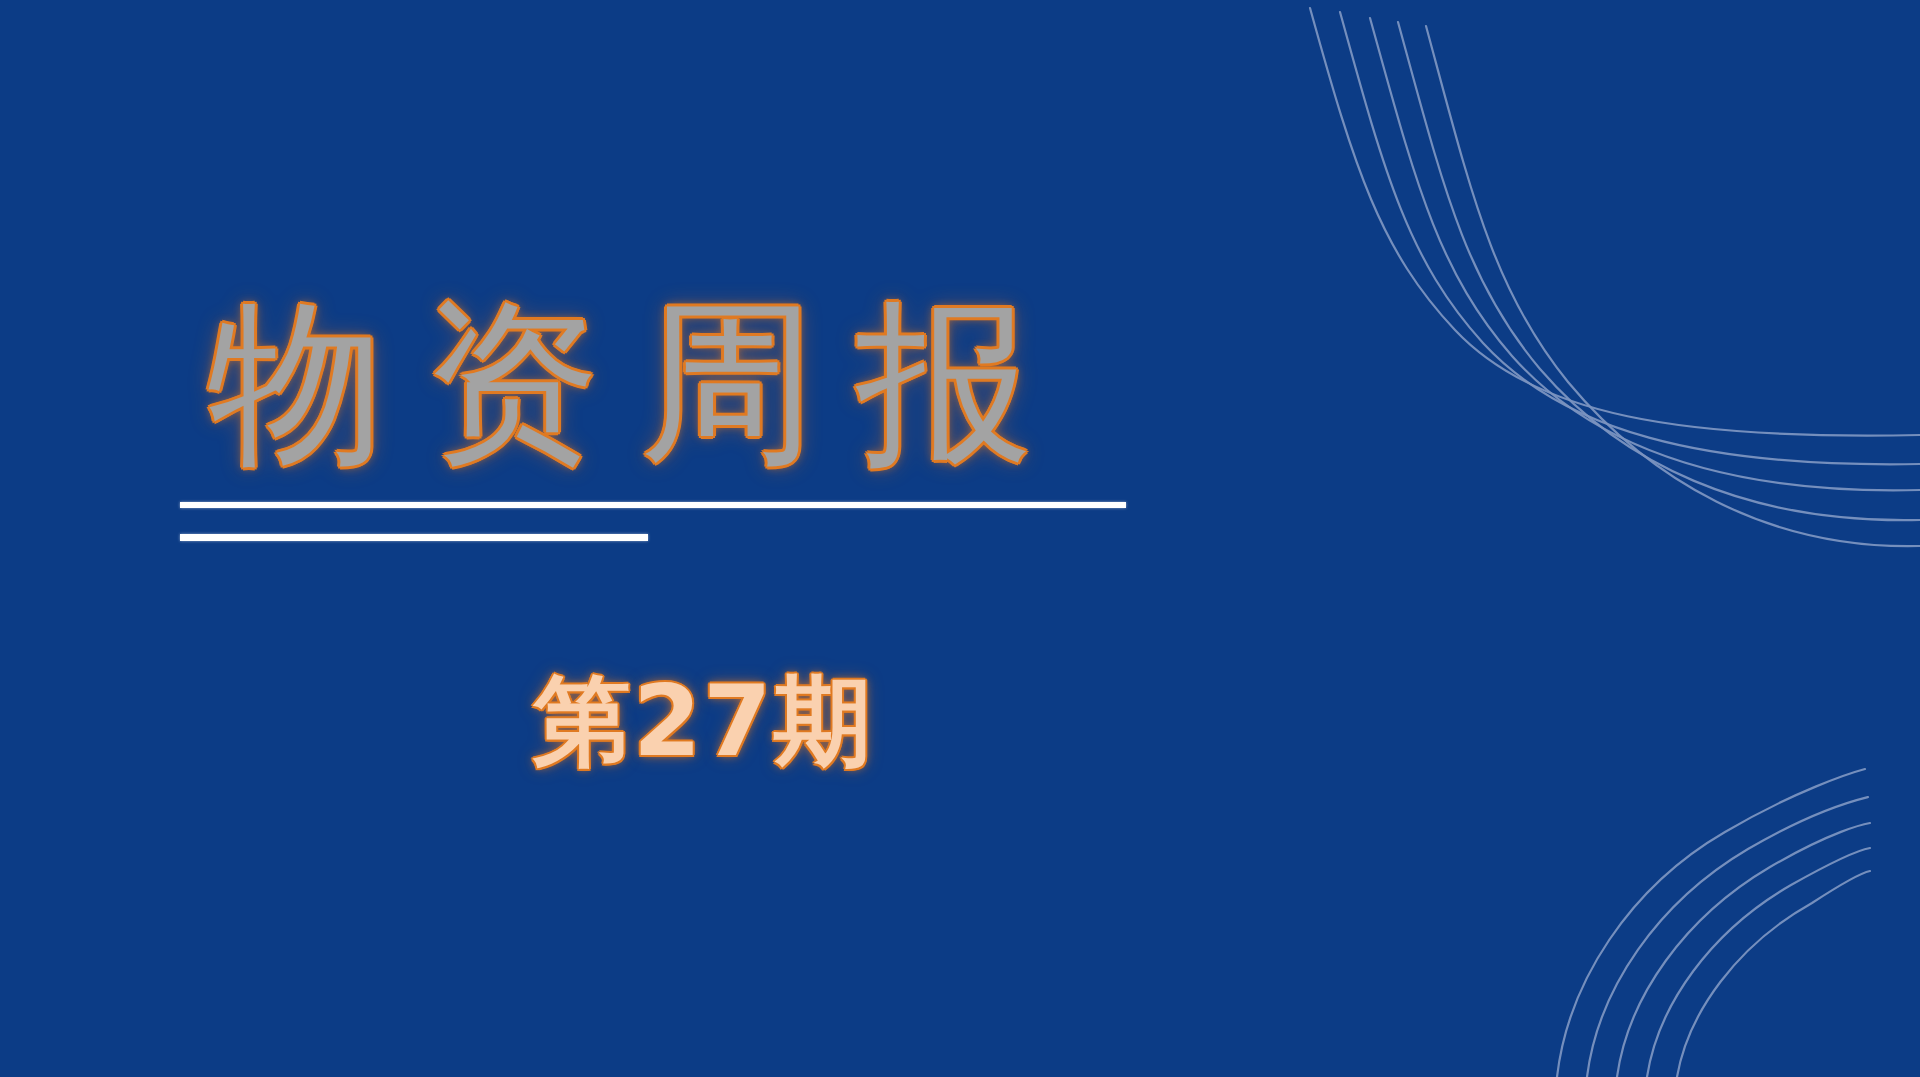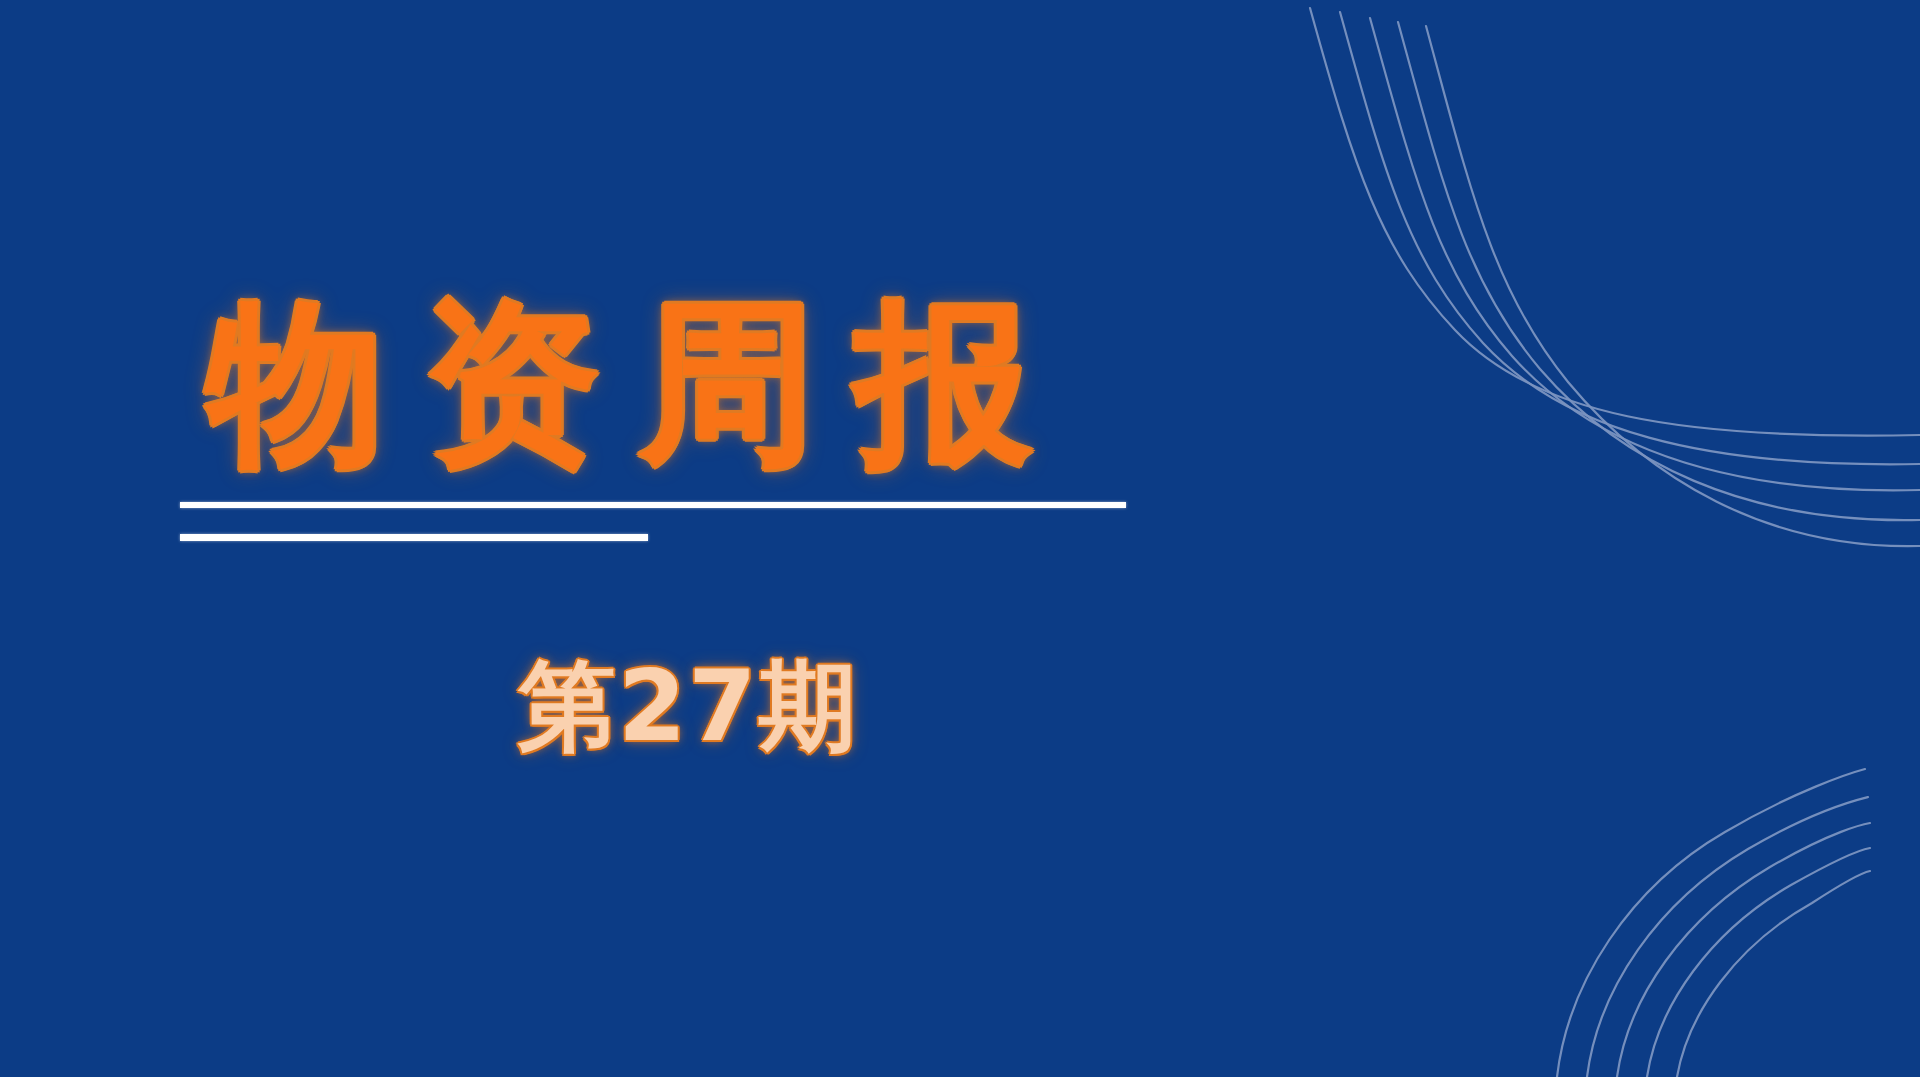--- a/index.html
+++ b/index.html
@@ -46,25 +46,25 @@
     position: absolute;
     left: 180px;
     top: 296px;
     width: 1000px;
   }
 
   #main-title {
     margin: 0;
     font-family: "DejaVu Sans", "Liberation Sans", sans-serif;
     font-size: 176px;
-    font-weight: 700;
+    font-weight: 400;
     line-height: 1.0;
     letter-spacing: 40px;
     white-space: nowrap;
-    color: #f97316;
+    color: #a3a3a3;
     text-shadow:
       -2px -2px 0 #e07a22,
        2px -2px 0 #e07a22,
       -2px  2px 0 #e07a22,
        2px  2px 0 #e07a22,
       -3px  0   0 #e07a22,
        3px  0   0 #e07a22,
        0   -3px 0 #e07a22,
        0    3px 0 #e07a22,
        0 0 10px rgba(230,120,30,.85),
@@ -90,21 +90,21 @@
     height: 7px;
     background: #ffffff;
     box-shadow: 0 0 3px rgba(255,255,255,.55);
   }
 
   
   #issue-label {
     position: absolute;
     left: 518px;
     top: 655px;
-    margin: 0;
+    margin: 15px;
     font-family: "DejaVu Sans", "Liberation Sans", sans-serif;
     font-size: 98px;
     font-weight: 700;
     line-height: 1.05;
     letter-spacing: 2px;
     white-space: nowrap;
     color: #fad1af;
     text-shadow:
       -1.5px -1.5px 0 #e07a22,
        1.5px -1.5px 0 #e07a22,

